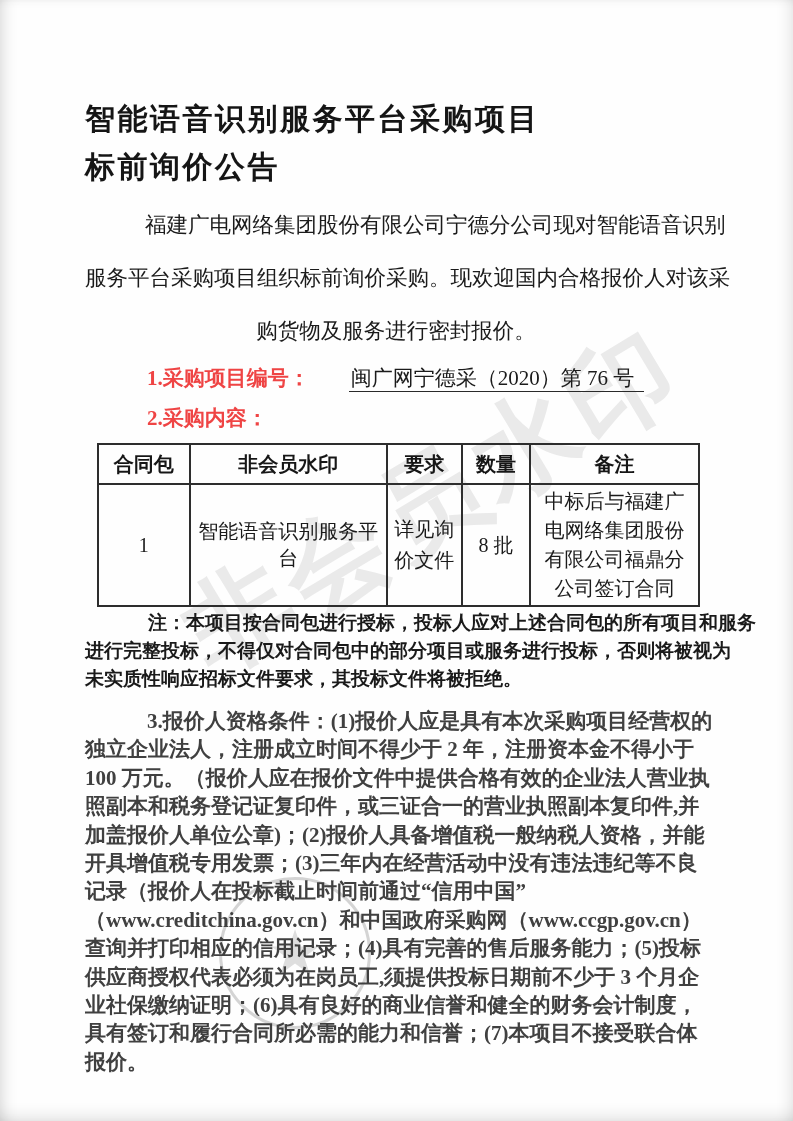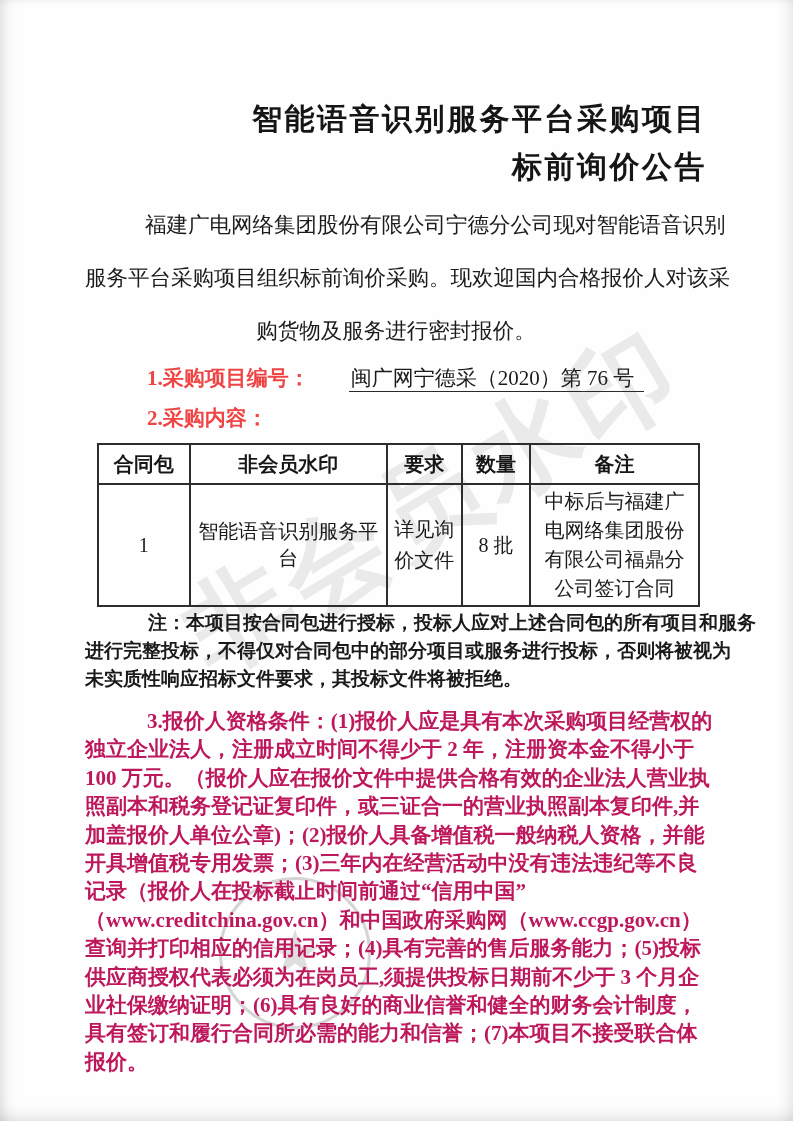--- a/index.html
+++ b/index.html
@@ -17,21 +17,21 @@
       inset -14px 0 16px -12px rgba(0,0,0,0.12),
       inset 0 -16px 18px -14px rgba(0,0,0,0.14),
       inset 0 10px 12px -11px rgba(0,0,0,0.07);
   }
   .content {
     position: relative;
     padding: 95px 86px 0 85px;
     z-index: 2;
   }
   .doc-title {
-    text-align: right;
+    text-align: left;
     font-weight: bold;
     font-size: 30px;
     line-height: 48px;
     letter-spacing: 2.5px;
     color: #151515;
   }
   .intro { margin-top: 8px; font-size: 21.5px; text-align: center; }
   .intro .line { line-height: 53px; white-space: nowrap; }
   .intro .first { text-indent: 60px; }
   .item-line { margin-top: 2px; line-height: 37px; font-size: 21px; margin-left: 62px; white-space: nowrap; }
@@ -66,21 +66,21 @@
   .col-qty     { width: 66px; }
   .col-remark  { width: 164px; }
   td.req-cell { line-height: 31px; padding: 2px 8px; border-radius: 22px; }
   td.remark-cell { line-height: 29px; padding: 4px 10px; }
   tr.data-row { height: 96px; }
 
   .note { margin-top: 2px; font-size: 19px; font-weight: bold; color: #1a1a1a; }
   .note .line { line-height: 28px; white-space: nowrap; }
   .note .first { text-indent: 63px; }
 
-  .qualification { margin-top: 14px; font-size: 21px; font-weight: bold; color: #be185d; }
+  .qualification { margin-top: 14px; font-size: 21px; font-weight: bold; color: #404040; }
   .qualification .line { line-height: 28.4px; white-space: nowrap; }
   .qualification .first { text-indent: 62px; }
 
   .watermark {
     position: absolute;
     left: 195px;
     top: 590px;
     z-index: 1;
     font-size: 105px;
     line-height: 110px;

